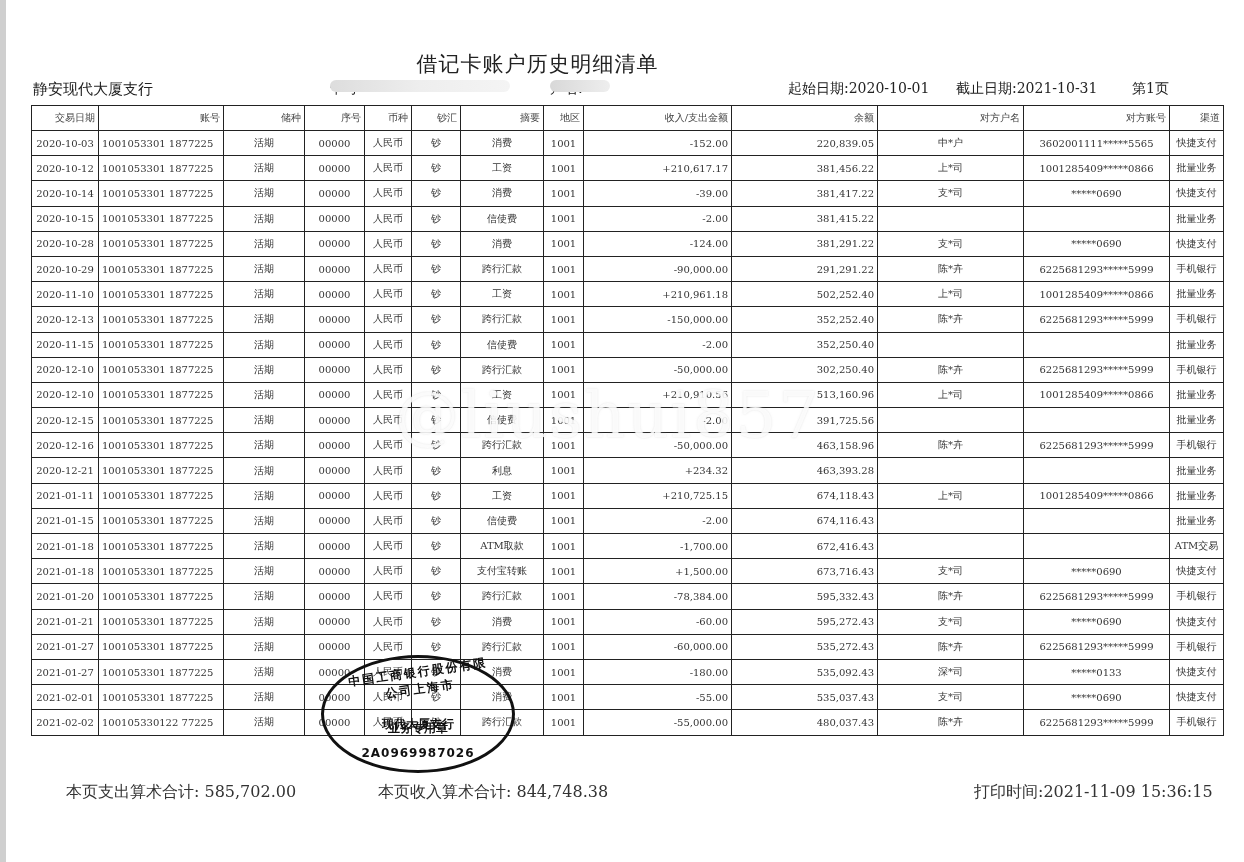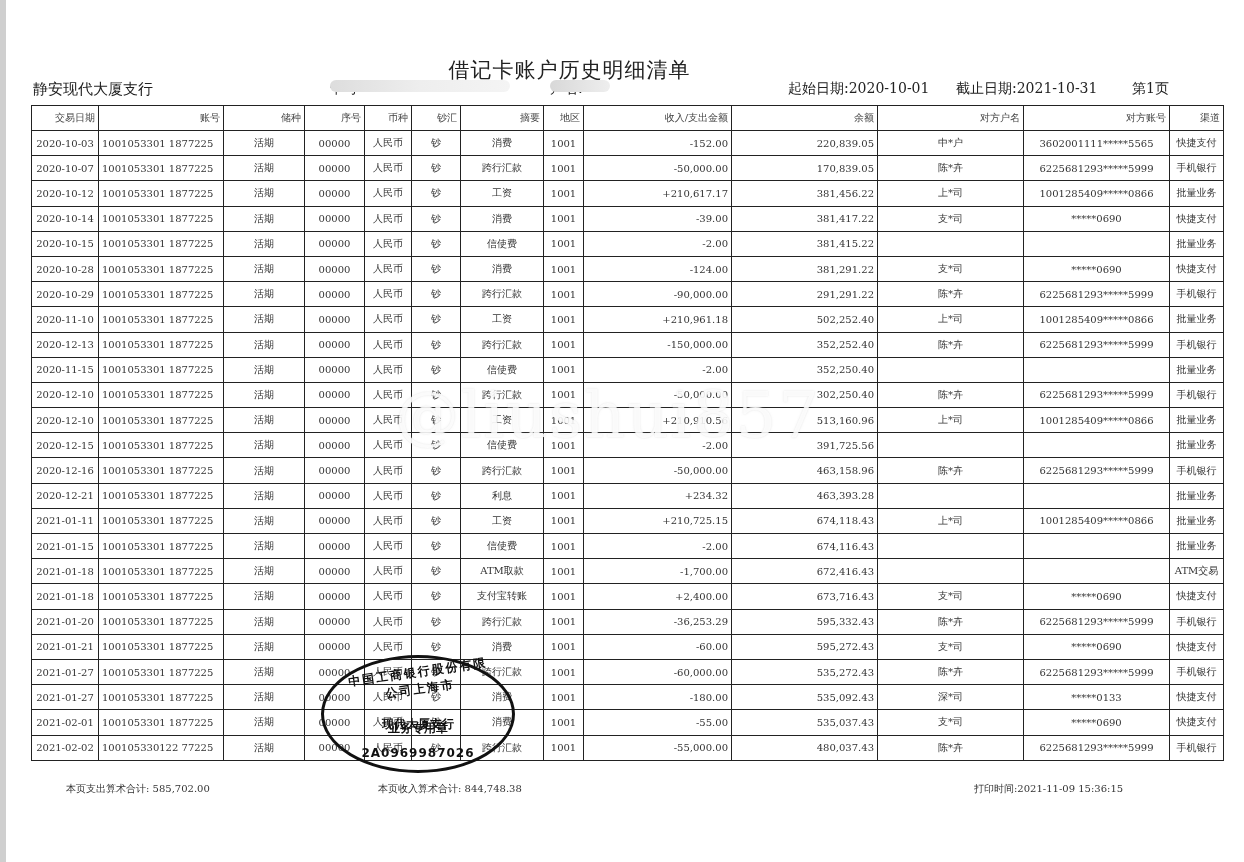--- a/index.html
+++ b/index.html
@@ -7,24 +7,23 @@
     width: 1244px; height: 862px; overflow: hidden; position: relative;
     background: #ffffff;
     font-family: "DejaVu Serif", "Liberation Serif", serif;
     color: #222;
   }
   .left-edge {
     position: absolute; left: 0; top: 0; width: 6px; height: 862px;
     background: #cfcfcf;
   }
   .title {
-    position: absolute; left: 0; width: 1075px; top: 56px;
+    position: absolute; left: 0; width: 1075px; top: 50px;
     text-align: center; font-size: 21px; letter-spacing: 1px; color: #222;
     font-family: "DejaVu Serif", serif;
-    padding-left: 32px;
   }
   .info-row {
     position: absolute; top: 80px; left: 0; width: 1244px; height: 22px;
     font-size: 14px; color: #222;
   }
   .info-row span { position: absolute; white-space: nowrap; }
   .branch { left: 33px; font-size: 15px; }
   .card { left: 330px; }
   .card .mask { display: inline-block; width: 180px; height: 12px; vertical-align: middle;
     background: linear-gradient(90deg, #ddd, #eee 50%, #f4f4f4); border-radius: 6px; color: transparent; }
@@ -47,21 +46,21 @@
   table.ledger th { color: #444; text-align: right; height: 24px; }
   td.c { text-align: center; }
   td.r { text-align: right; }
   td.acct { position: relative; text-align: left; padding-left: 16px; }
   td.acct::after {
     content: ""; position: absolute; left: 128px; top: 0; width: 14px; height: 100%;
     background: rgba(220,220,220,0.9);
   }
 
   .footer {
-    position: absolute; top: 782px; font-size: 10px; color: #333; white-space: nowrap;
+    position: absolute; top: 782px; font-size: 16px; color: #333; white-space: nowrap;
   }
   .f-exp { left: 66px; }
   .f-inc { left: 378px; }
   .f-print { left: 974px; }
 
   .stamp {
     position: absolute; left: 321px; top: 655px; width: 188px; height: 112px;
     border: 3px solid #111; border-radius: 50%; pointer-events: none;
   }
   .stamp-arc {
@@ -148,35 +147,20 @@
         <td class="c">钞</td>
         <td class="c">消费</td>
         <td class="c">1001</td>
         <td class="r">-152.00</td>
         <td class="r">220,839.05</td>
         <td class="c">中*户</td>
         <td class="c">3602001111*****5565</td>
         <td class="c">快捷支付</td>
       </tr>
       <tr>
-        <td class="c">2020-10-07</td>
-        <td class="acct">1001053301   1877225</td>
-        <td class="c">活期</td>
-        <td class="c">00000</td>
-        <td class="c">人民币</td>
-        <td class="c">钞</td>
-        <td class="c">跨行汇款</td>
-        <td class="c">1001</td>
-        <td class="r">-50,000.00</td>
-        <td class="r">170,839.05</td>
-        <td class="c">陈*卉</td>
-        <td class="c">6225681293*****5999</td>
-        <td class="c">手机银行</td>
-      </tr>
-      <tr>
         <td class="c">2020-10-12</td>
         <td class="acct">1001053301   1877225</td>
         <td class="c">活期</td>
         <td class="c">00000</td>
         <td class="c">人民币</td>
         <td class="c">钞</td>
         <td class="c">工资</td>
         <td class="c">1001</td>
         <td class="r">+210,617.17</td>
         <td class="r">381,456.22</td>
@@ -411,36 +395,36 @@
       </tr>
       <tr>
         <td class="c">2021-01-18</td>
         <td class="acct">1001053301   1877225</td>
         <td class="c">活期</td>
         <td class="c">00000</td>
         <td class="c">人民币</td>
         <td class="c">钞</td>
         <td class="c">支付宝转账</td>
         <td class="c">1001</td>
-        <td class="r">+2,400.00</td>
+        <td class="r">+1,500.00</td>
         <td class="r">673,716.43</td>
         <td class="c">支*司</td>
         <td class="c">*****0690</td>
         <td class="c">快捷支付</td>
       </tr>
       <tr>
         <td class="c">2021-01-20</td>
         <td class="acct">1001053301   1877225</td>
         <td class="c">活期</td>
         <td class="c">00000</td>
         <td class="c">人民币</td>
         <td class="c">钞</td>
         <td class="c">跨行汇款</td>
         <td class="c">1001</td>
-        <td class="r">-36,253.29</td>
+        <td class="r">-78,384.00</td>
         <td class="r">595,332.43</td>
         <td class="c">陈*卉</td>
         <td class="c">6225681293*****5999</td>
         <td class="c">手机银行</td>
       </tr>
       <tr>
         <td class="c">2021-01-21</td>
         <td class="acct">1001053301   1877225</td>
         <td class="c">活期</td>
         <td class="c">00000</td>

